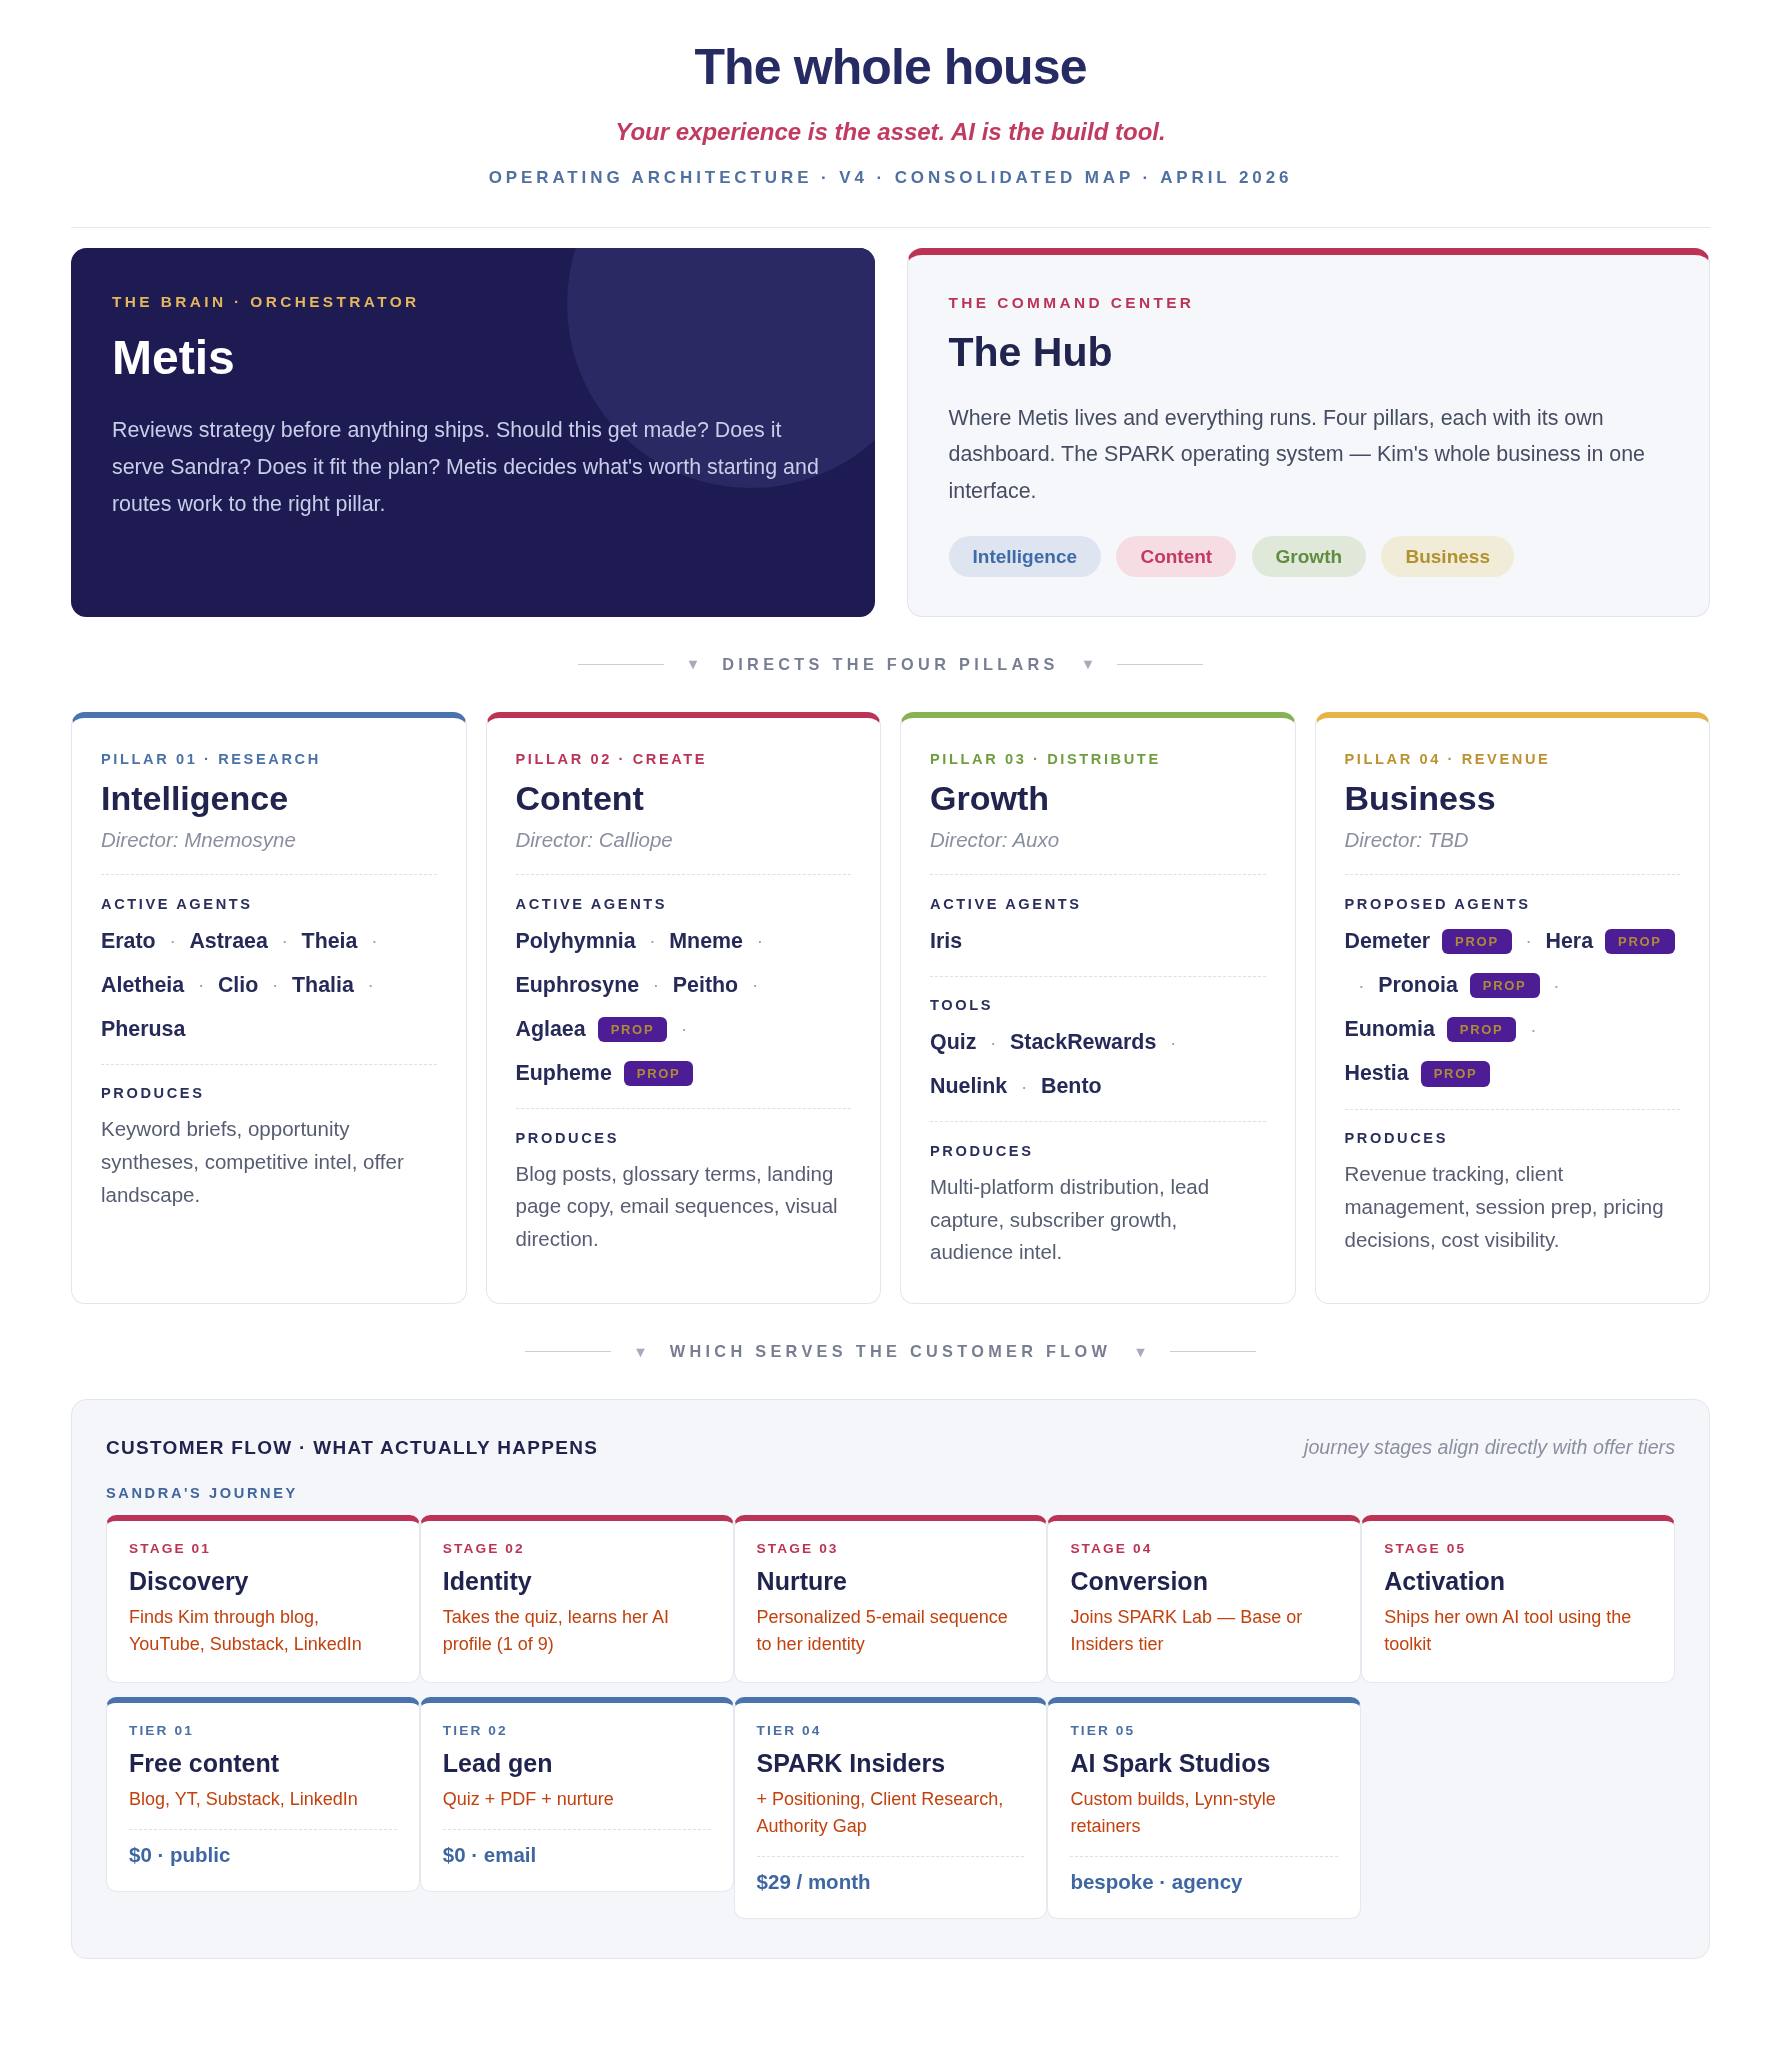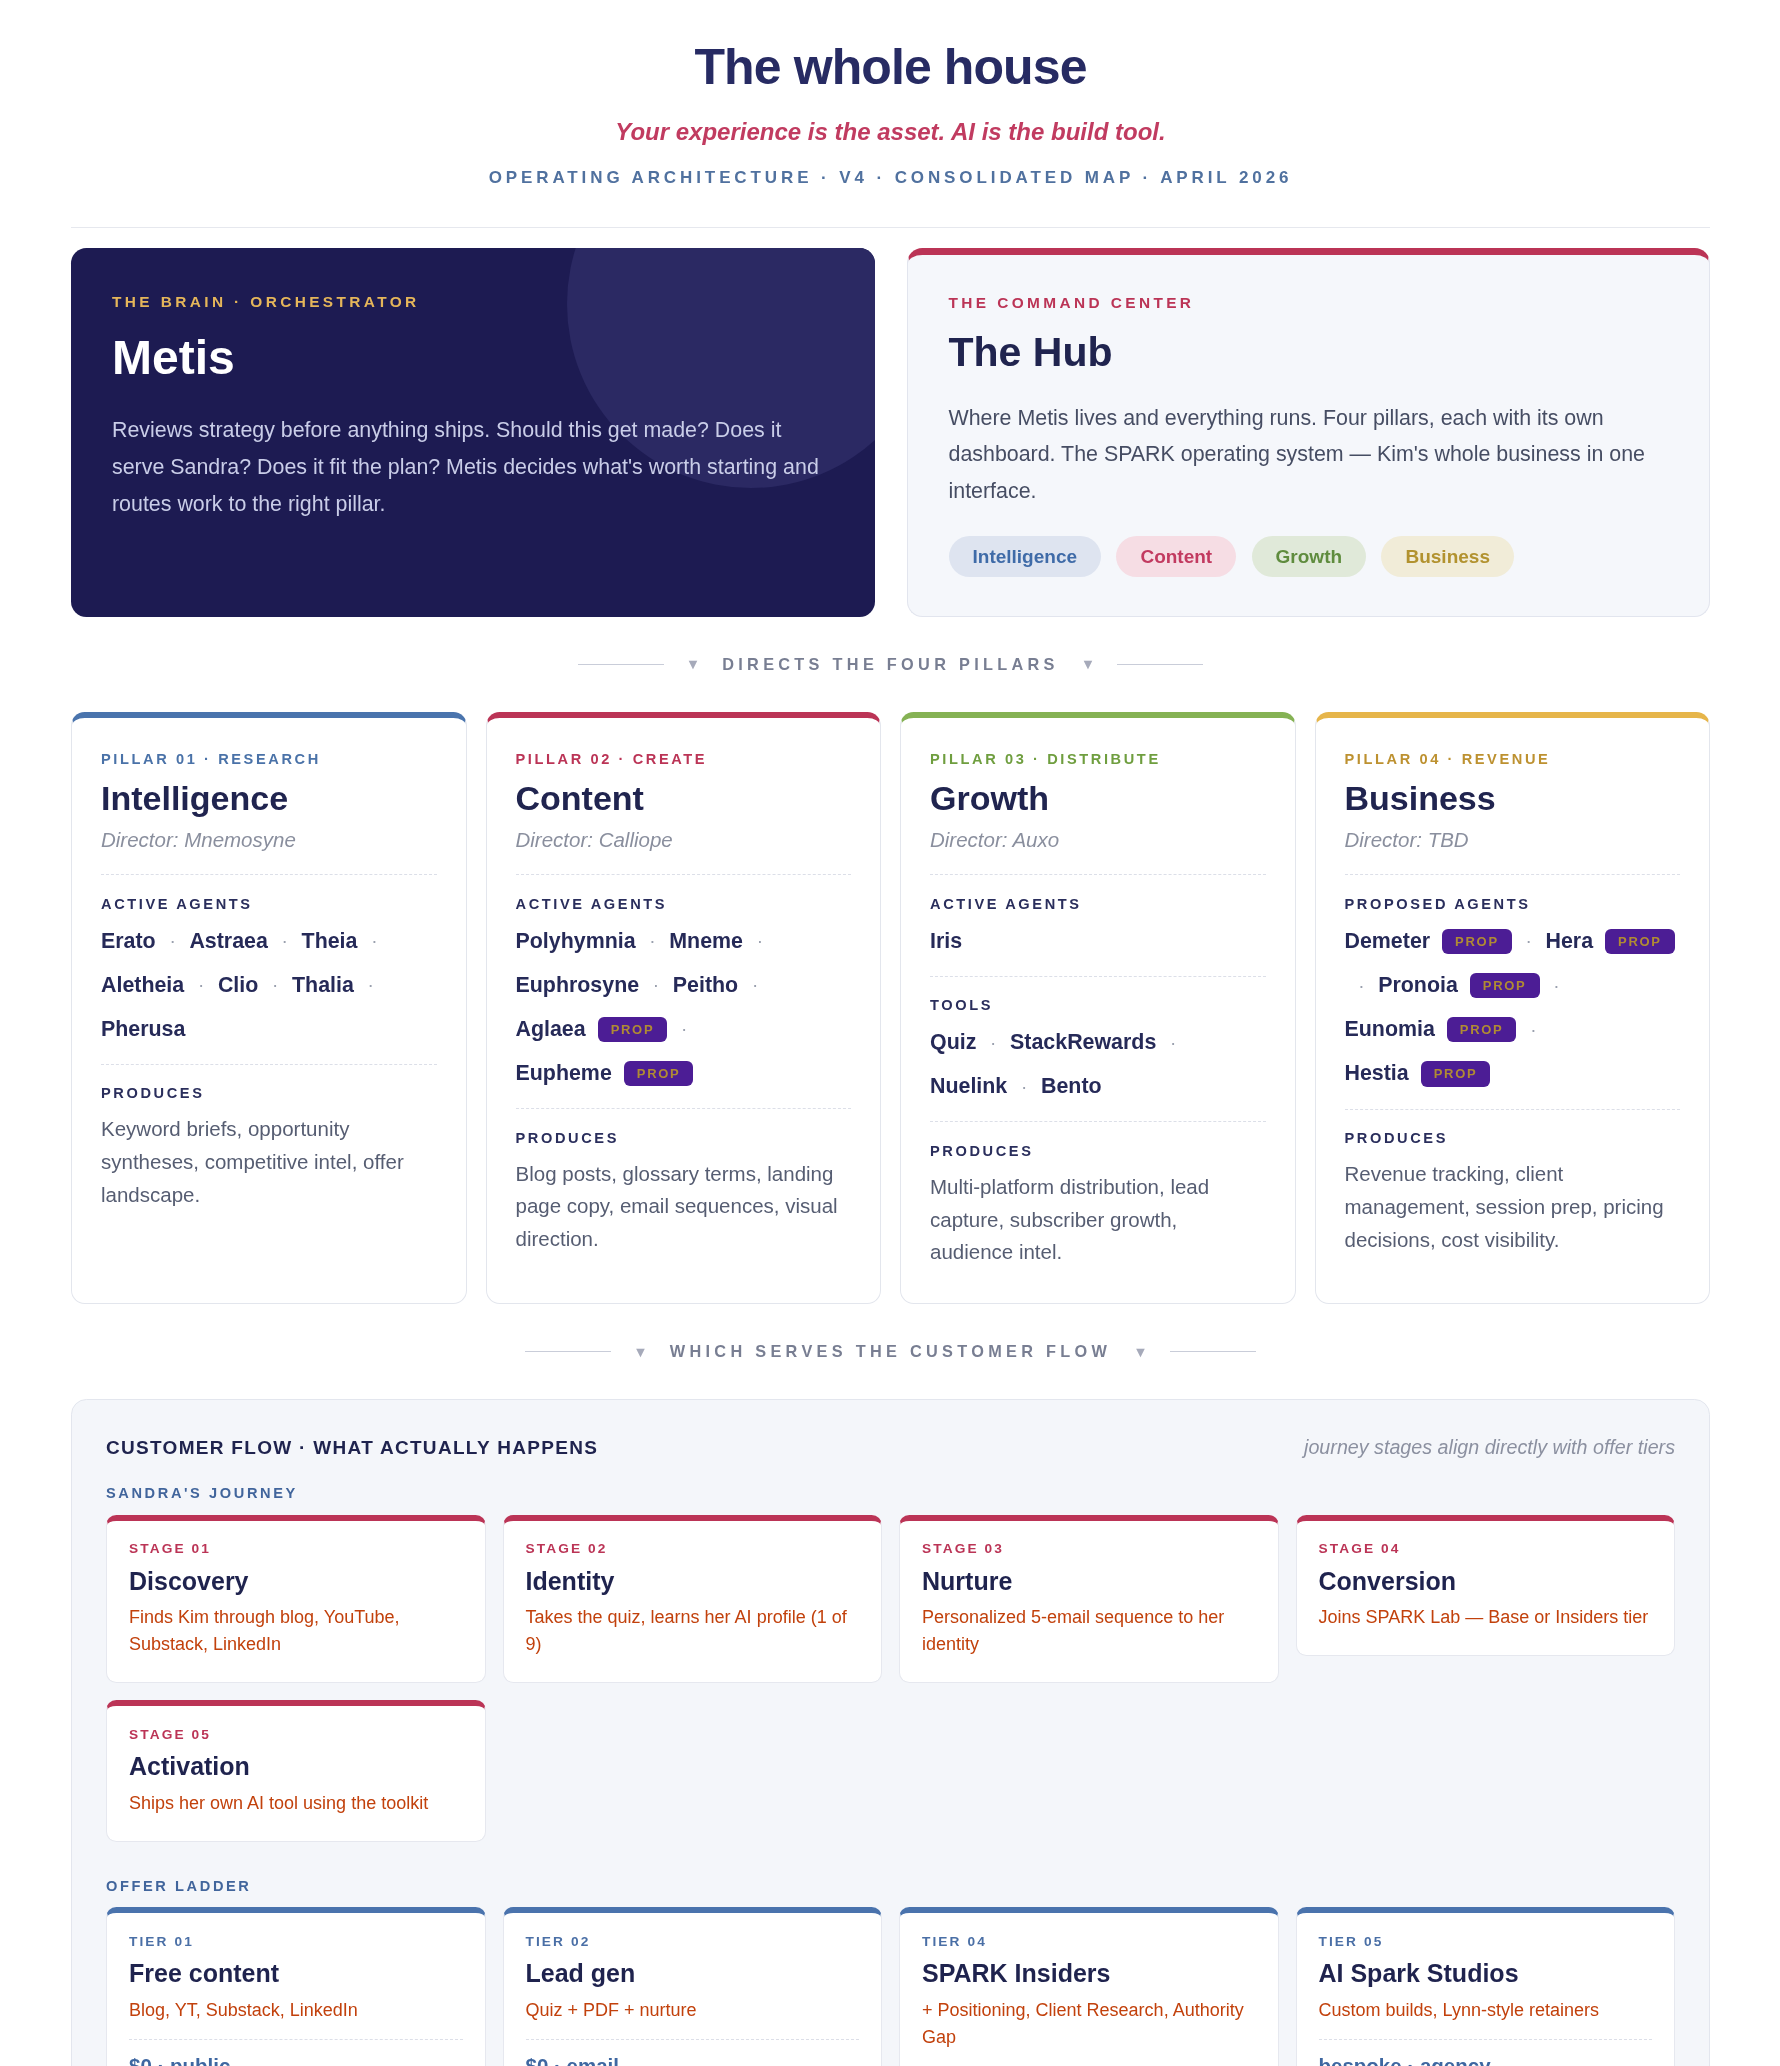--- a/index.html
+++ b/index.html
@@ -74,21 +74,21 @@
   .prop-badge { margin-left:12px; font-size:13px; font-weight:bold; letter-spacing:1.7px;
     color:#b08b33; background:#4c1d95; padding:5.1px 13px; border-radius:6px; }
   .produces { margin-top:12px; font-size:20.5px; line-height:1.6; color:#565d72; }
 
   
   .flow-panel { background:#f4f6fa; border:0.9px solid #e3e6ee; border-radius:15.4px; padding:36px 34px 39px; }
   .flow-head { display:flex; justify-content:space-between; align-items:baseline; }
   .flow-title { font-size:19px; font-weight:bold; letter-spacing:1.3px; color:#1f234e;text-align:center; }
   .flow-note { font-size:19.7px; font-style:italic; color:#8b90a0; }
   .flow-sub { margin-top:26px; font-size:14.6px; font-weight:bold; letter-spacing:2.6px; color:#41659c; }
-  .flow-grid { display:grid; grid-template-columns:repeat(4,1fr); gap:17px; margin-top:13.7px; align-items:start; }
+  .flow-grid { display:grid; grid-template-columns:repeat(5,1fr); margin-top:13.7px; align-items:start; }
   .stage-card, .tier-card {
     background:#ffffff; border:0.9px solid #e6e8ef; border-radius:10.3px; padding:20.5px 22px 24px;
   }
   .stage-card { border-top:6px solid #bb3456; }
   .tier-card  { border-top:6px solid #4a73ad; }
   .stage-label { font-size:13.7px; font-weight:bold; letter-spacing:2.1px; color:#bb3456; }
   .tier-label  { font-size:13.7px; font-weight:bold; letter-spacing:2.1px; color:#4a6fa6; }
   .card-title { margin-top:10.3px; font-size:25px; font-weight:bold; color:#1f234e; }
   .card-body  { margin-top:8.6px; font-size:18px; line-height:1.5; color:#c2410c; }
   .tier-dashed { border:none; border-top:1.7px dashed #dcdfe8; margin:15.4px 0 13.7px; }
@@ -322,21 +322,20 @@
         <div class="card-title">Conversion</div>
         <div class="card-body">Joins SPARK Lab — Base or Insiders tier</div>
       </div>
       <div class="stage-card">
         <div class="stage-label">STAGE 05</div>
         <div class="card-title">Activation</div>
         <div class="card-body">Ships her own AI tool using the toolkit</div>
       </div>
     </div>
 
-    <div class="flow-sub" style="margin-top:36px;">OFFER LADDER</div>
     <div class="flow-grid">
       <div class="tier-card">
         <div class="tier-label">TIER 01</div>
         <div class="card-title">Free content</div>
         <div class="card-body">Blog, YT, Substack, LinkedIn</div>
         <hr class="tier-dashed">
         <div class="tier-price">$0 · public</div>
       </div>
       <div class="tier-card">
         <div class="tier-label">TIER 02</div>

